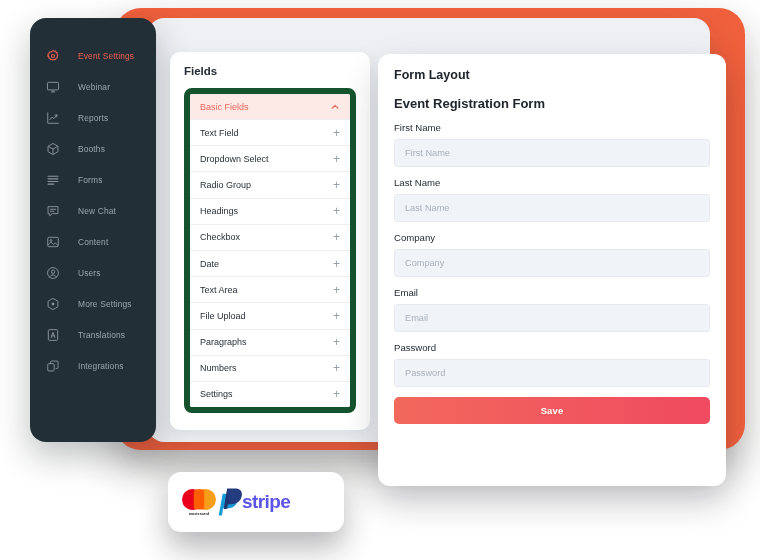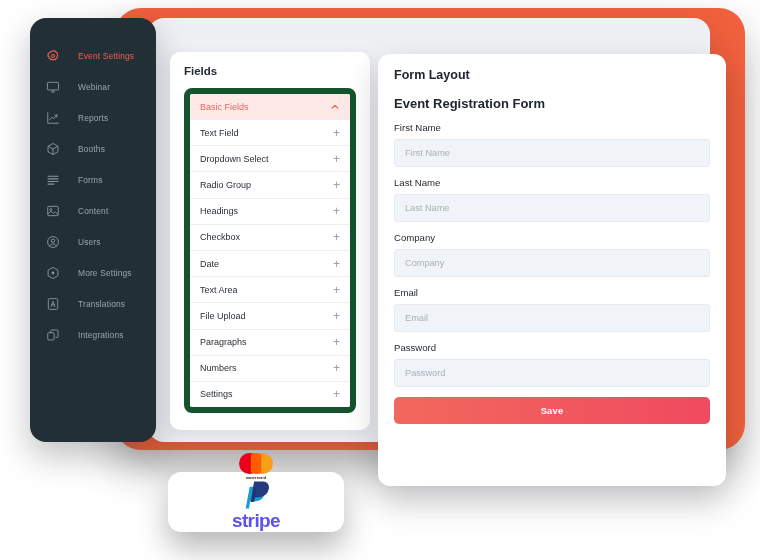--- a/index.html
+++ b/index.html
@@ -226,24 +226,23 @@
     position: absolute;
     left: 168px;
     top: 472px;
     width: 176px;
     height: 60px;
     background: #ffffff;
     border-radius: 13px;
     box-shadow: 0 16px 30px rgba(20, 20, 28, 0.30);
     display: flex;
     align-items: center;
-    justify-content: flex-end;
+    justify-content: flex-start;
     z-index: 8;
     padding: 0 14px;
-    flex-direction: column;
   }
   .pay-logo { display: flex; align-items: center; justify-content: center; }
   .mc-wrap { display: flex; flex-direction: column; align-items: center; gap: 2px; }
   .mc-circles { position: relative; width: 34px; height: 21px; }
   .mc-circles i {
     position: absolute; top: 0; width: 21px; height: 21px; border-radius: 50%;
   }
   .mc-red { left: 0; background: #eb001b; }
   .mc-yellow { right: 0; background: #f79e1b; }
   .mc-overlap {
@@ -316,20 +315,29 @@
 
     <div class="nav-item">
       <span class="nav-icon">
         <svg width="14" height="14" viewBox="0 0 24 24" fill="none" stroke="#8b959f" stroke-width="1.9" stroke-linecap="round">
           <path d="M3.5 5.5h17M3.5 10h17M3.5 14.5h17M3.5 19h10"></path>
         </svg>
       </span>
       <span class="nav-label">Forms</span>
     </div>
 
+    <div class="nav-item">
+      <span class="nav-icon">
+        <svg width="14" height="14" viewBox="0 0 24 24" fill="none" stroke="#8b959f" stroke-width="1.6">
+          <path d="M3.5 4.5h17v12h-10l-4 4v-4h-3z" stroke-linejoin="round"></path>
+          <path d="M7.5 9h9M7.5 12.5h6" stroke-linecap="round"></path>
+        </svg>
+      </span>
+      <span class="nav-label">New Chat</span>
+    </div>
 
     <div class="nav-item">
       <span class="nav-icon">
         <svg width="14" height="14" viewBox="0 0 24 24" fill="none" stroke="#8b959f" stroke-width="1.6">
           <rect x="3" y="4" width="18" height="16" rx="1.8"></rect>
           <circle cx="8.5" cy="9.5" r="1.6"></circle>
           <path d="M3.4 17l5-5 4.5 4.5 3-3 4.7 4.7" stroke-linejoin="round"></path>
         </svg>
       </span>
       <span class="nav-label">Content</span>

